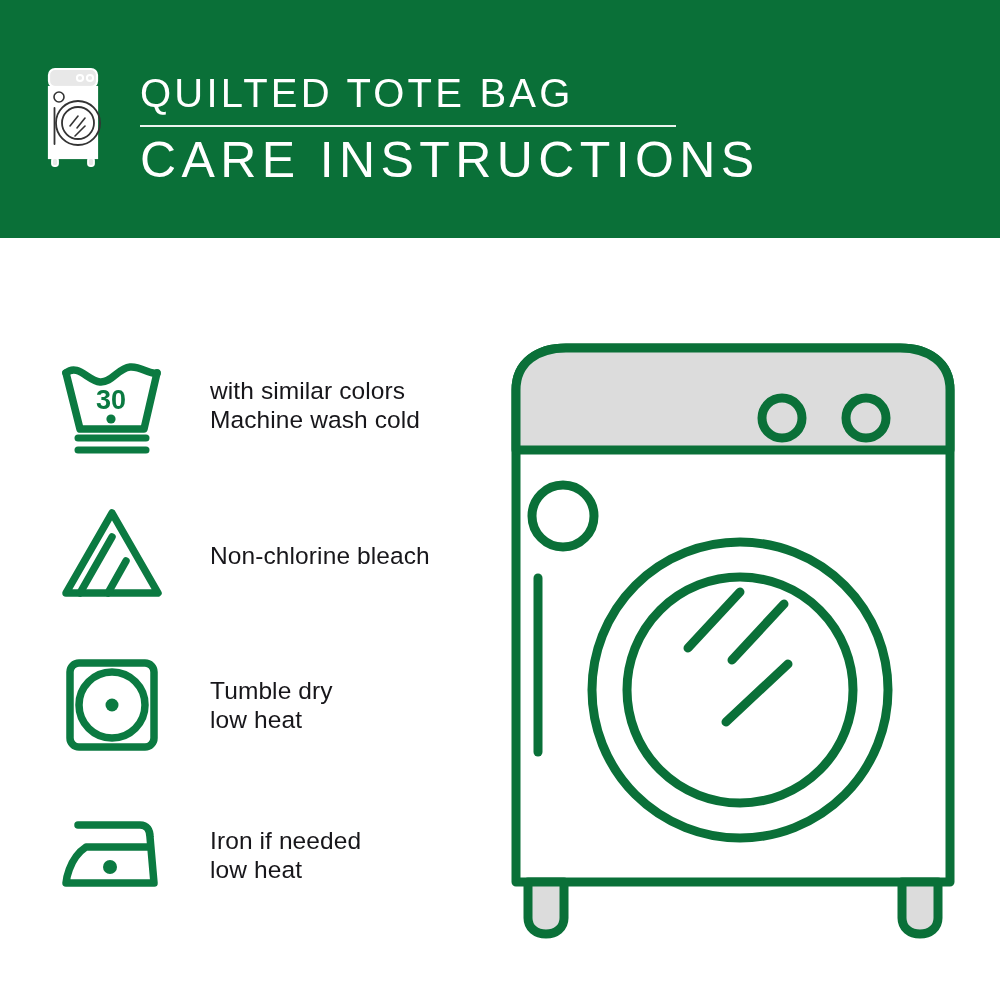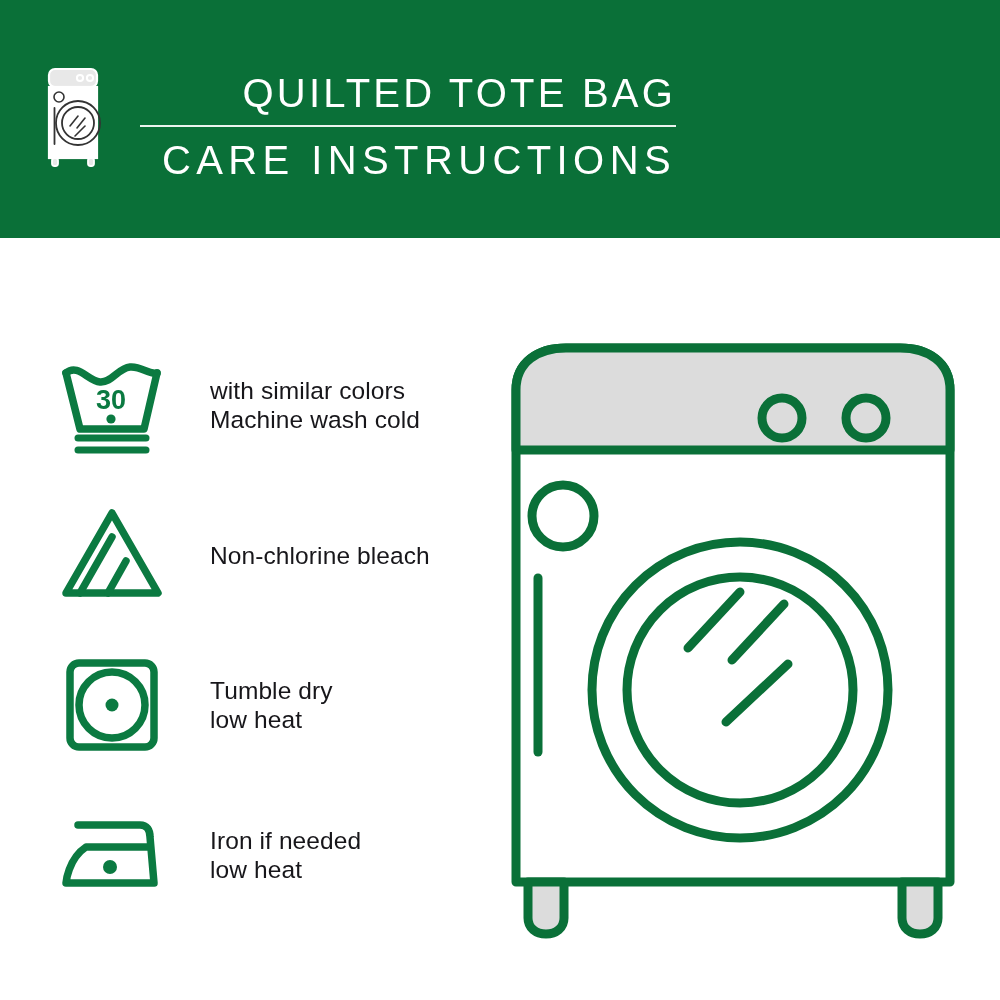--- a/index.html
+++ b/index.html
@@ -39,44 +39,42 @@
   .header-logo {
     width: 62px;
     height: 104px;
     margin-right: 34px;
     flex: none;
   }
   .header-texts {
     display: flex;
     flex-direction: column;
     padding-top: 4px;
-    text-align: right;
   }
   .title-top {
     color: #ffffff;
     font-size: 40px;
     font-weight: 300;
     letter-spacing: 3.2px;
     line-height: 46px;
     white-space: nowrap;
   }
   .title-rule {
     width: 536px;
     height: 2px;
     background: rgba(255,255,255,0.92);
     margin: 9px 0 10px 0;
   }
   .title-bottom {
     color: #ffffff;
-    font-size: 40px;
+    font-size: 50px;
     font-weight: 500;
     letter-spacing: 5.4px;
     line-height: 46px;
     white-space: nowrap;
-    margin-left: 12px;
   }
 
   
   .care-list {
     position: absolute;
     left: 54px;
     top: 330px;
     width: 420px;
   }
   .care-row {

